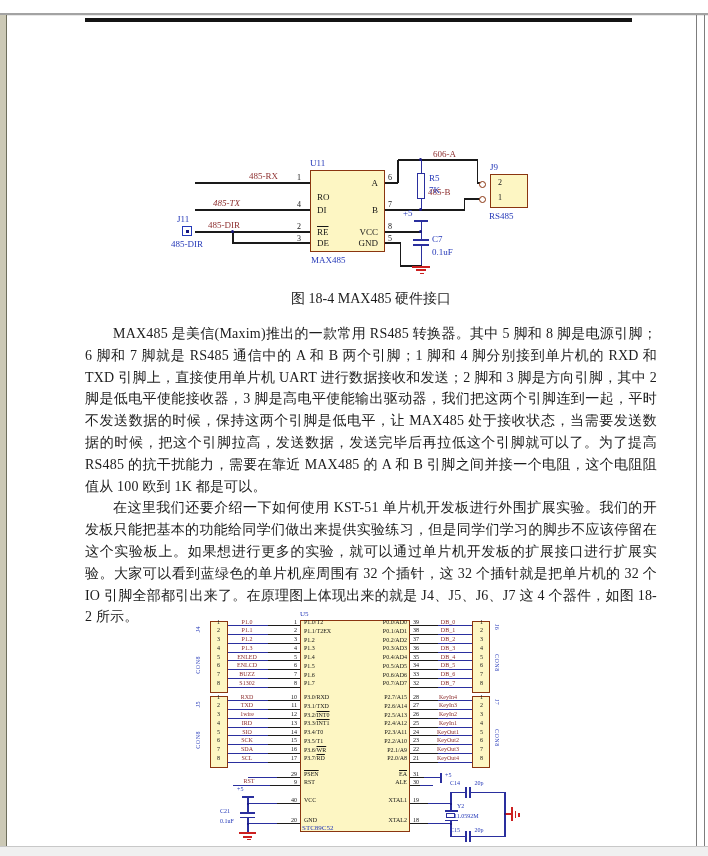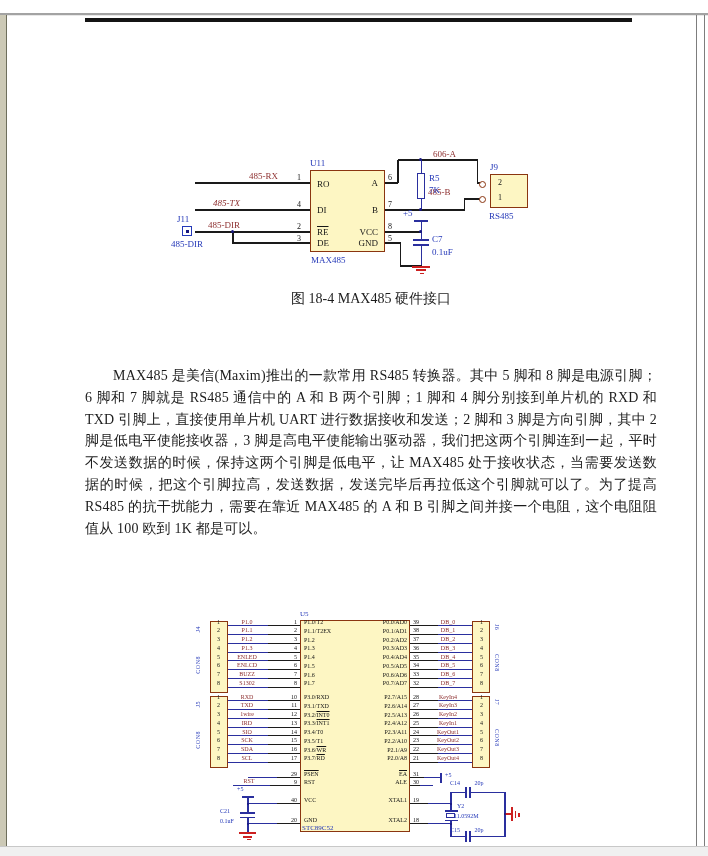--- a/index.html
+++ b/index.html
@@ -56,21 +56,21 @@
 
 <div class="flow" style="top:39px;">
 </div>
 
 <div class="abs" id="fig1">
 
   <div class="partbox" style="left:140px;top:24px;width:75px;height:82px;"></div>
   <span class="lab s9 blue" style="left:140px;top:12px;">U11</span>
   <span class="lab s9 blue" style="left:141px;top:109px;">MAX485</span>
 
-  <span class="lab s9" style="left:147px;top:33px;">RO</span>
+  <span class="lab s9" style="left:147px;top:46px;">RO</span>
   <span class="lab s9" style="left:147px;top:58.5px;">DI</span>
   <span class="lab s9 ov" style="left:147px;top:80.5px;">RE</span>
   <span class="lab s9" style="left:147px;top:91.5px;">DE</span>
   <span class="lab s9 ra" style="left:180px;top:31.5px;width:28px;">A</span>
   <span class="lab s9 ra" style="left:180px;top:58.5px;width:28px;">B</span>
   <span class="lab s9 ra" style="left:180px;top:80.5px;width:28px;">VCC</span>
   <span class="lab s9 ra" style="left:180px;top:91.5px;width:28px;">GND</span>
 
   <span class="lab s8" style="left:127px;top:27px;">1</span>
   <span class="lab s8" style="left:127px;top:54px;">4</span>
@@ -136,22 +136,23 @@
   <div class="pincirc" style="left:309px;top:34.6px;"></div>
   <div class="pincirc" style="left:309px;top:49.6px;"></div>
   <span class="lab s8" style="left:328px;top:32px;">2</span>
   <span class="lab s8" style="left:328px;top:47px;">1</span>
   <span class="lab s9 blue" style="left:320px;top:15.5px;">J9</span>
   <span class="lab s9 blue" style="left:319px;top:64.5px;">RS485</span>
 </div>
 
 <div class="abs" id="caption">图 18-4   MAX485 硬件接口</div>
 
-<div class="flow" style="top:323px;margin-top:42px;">
+<div class="flow" style="top:323px;">
   <p class="ind">MAX485 是美信(Maxim)推出的一款常用 RS485 转换器。其中 5 脚和 8 脚是电源引脚；6 脚和 7 脚就是 RS485 通信中的 A 和 B 两个引脚；1 脚和 4 脚分别接到单片机的 RXD 和 TXD 引脚上，直接使用单片机 UART 进行数据接收和发送；2 脚和 3 脚是方向引脚，其中 2 脚是低电平使能接收器，3 脚是高电平使能输出驱动器，我们把这两个引脚连到一起，平时不发送数据的时候，保持这两个引脚是低电平，让 MAX485 处于接收状态，当需要发送数据的时候，把这个引脚拉高，发送数据，发送完毕后再拉低这个引脚就可以了。为了提高 RS485 的抗干扰能力，需要在靠近 MAX485 的 A 和 B 引脚之间并接一个电阻，这个电阻阻值从 100 欧到 1K 都是可以。</p>
+  <p class="ind">在这里我们还要介绍一下如何使用 KST-51 单片机开发板进行外围扩展实验。我们的开发板只能把基本的功能给同学们做出来提供实验练习，但是同学们学习的脚步不应该停留在这个实验板上。如果想进行更多的实验，就可以通过单片机开发板的扩展接口进行扩展实验。大家可以看到蓝绿色的单片机座周围有 32 个插针，这 32 个插针就是把单片机的 32 个 IO 引脚全部都引出来了。在原理图上体现出来的就是 J4、J5、J6、J7 这 4 个器件，如图 18-2 所示。</p>
 </div>
 
 <div class="abs" id="fig2">
     <div class="partbox" style="left: 107px; top: 10px; width: 110px; height: 212px;"></div>
     <span class="lab s6 blue" style="left: 107px; top: 1px; font-size: 7px;">U5</span>
     <span class="lab s6 blue" style="left: 109px; top: 215px; font-size: 7px;">STC89C52</span>
     <div class="partbox" style="left: 17px; top: 11px; width: 18px; height: 72px;"></div>
     <div class="partbox" style="left: 17px; top: 86px; width: 18px; height: 72px;"></div>
     <div class="partbox" style="left: 279px; top: 11px; width: 18px; height: 72px;"></div>
     <div class="partbox" style="left: 279px; top: 86px; width: 18px; height: 72px;"></div>

